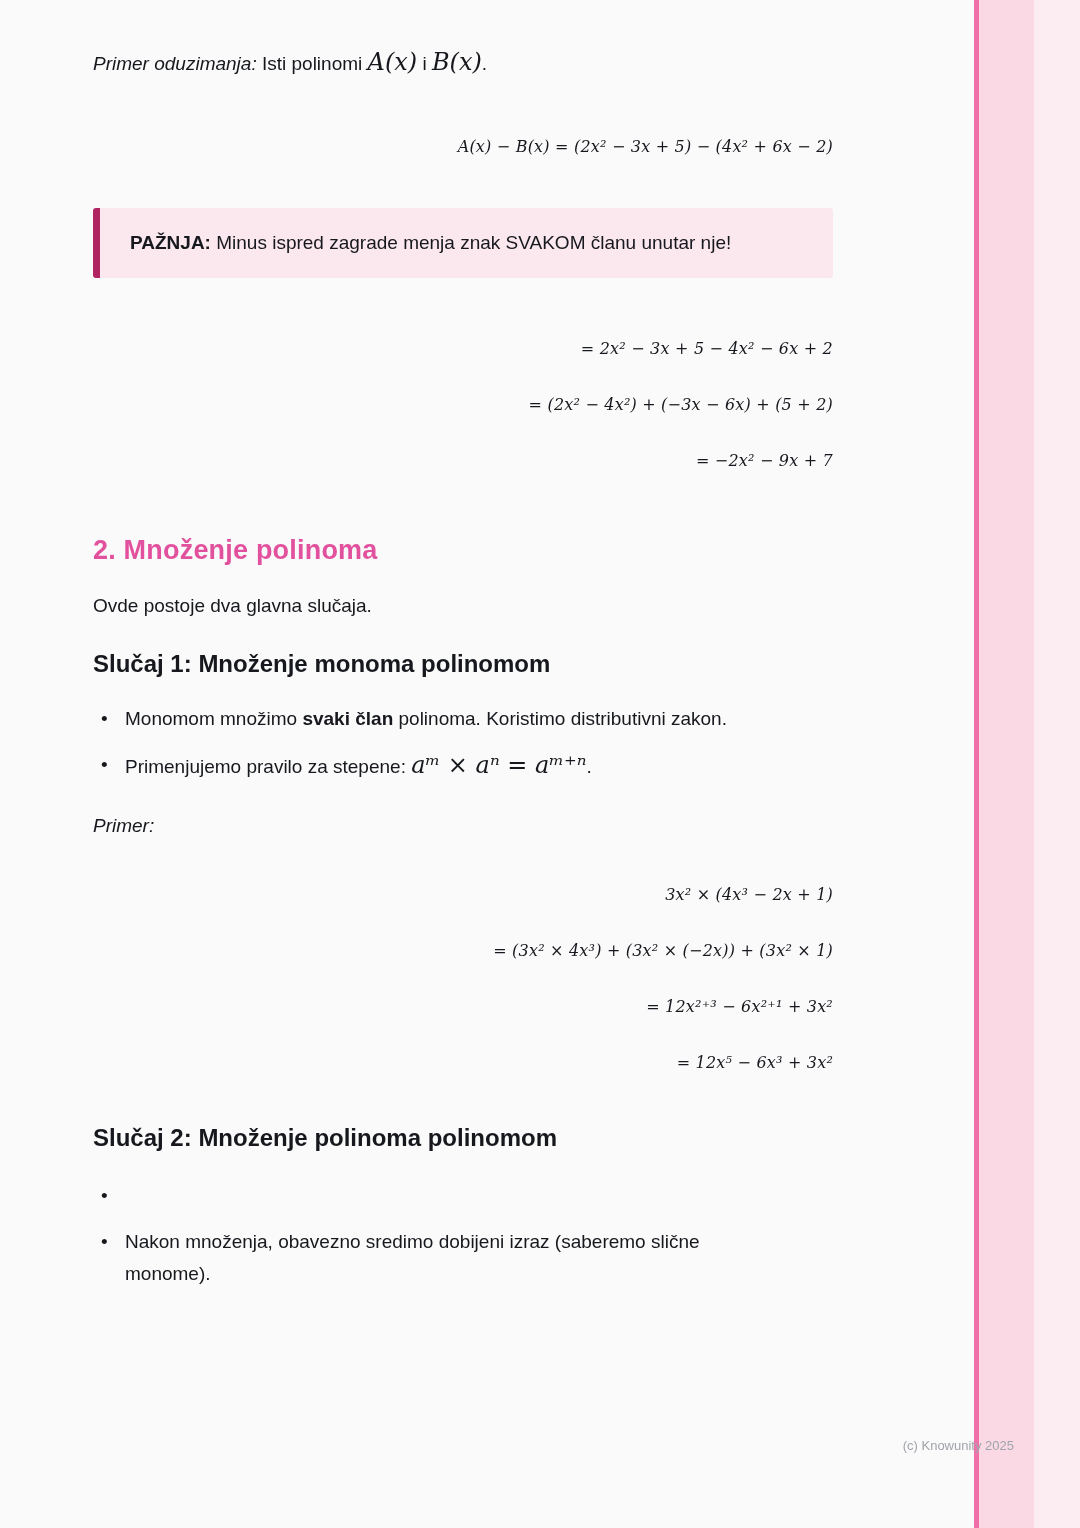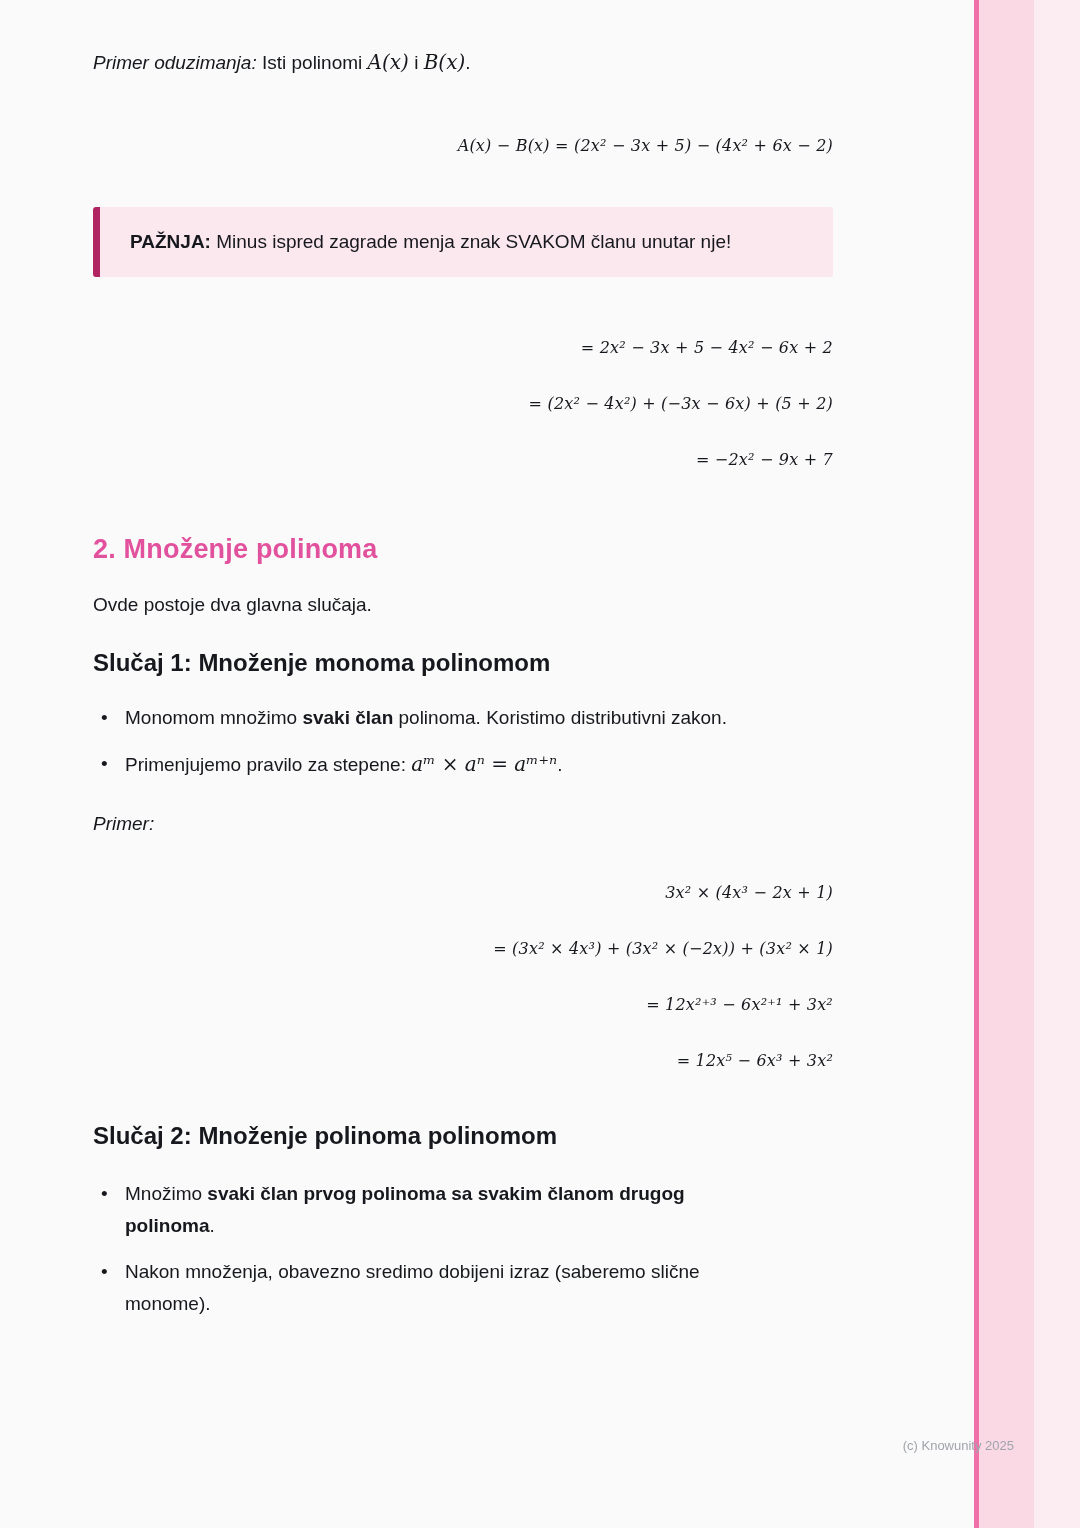--- a/index.html
+++ b/index.html
@@ -26,21 +26,21 @@
     padding-top:50px;
     font-size:19px;
     line-height:24px;
   }
 
   .it { font-style:italic; }
 
   .math-inline {
     font-family:"DejaVu Serif", "Liberation Serif", serif;
     font-style:italic;
-    font-size:20px;
+    font-size:24px;
   }
 
   .math-display {
     font-family:"DejaVu Serif", "Liberation Serif", serif;
     font-style:italic;
     font-size:16px;
     line-height:26px;
     text-align:right;
     margin-top:58px;
     letter-spacing:0.2px;
@@ -144,21 +144,20 @@
   <div class="math-display" style="margin-top:44px;">3x² × (4x³ − 2x + 1)</div>
   <div class="math-display tight">= (3x² × 4x³) + (3x² × (−2x)) + (3x² × 1)</div>
   <div class="math-display tight">= 12x²⁺³ − 6x²⁺¹ + 3x²</div>
   <div class="math-display tight">= 12x⁵ − 6x³ + 3x²</div>
 
   <h3 class="case-title case2">Slučaj 2: Množenje polinoma polinomom</h3>
 
   <ul class="bullets bullets-narrow">
     <li>
       <span class="dot">•</span>
-      <span class="li-text"><span>Množimo </span><strong>svaki član prvog polinoma sa svakim članom drugog polinoma</strong><span>.</span></span>
     </li>
     <li>
       <span class="dot">•</span>
       <span class="li-text"><span>Nakon množenja, obavezno sredimo dobijeni izraz (saberemo slične monome).</span><strong></strong><span></span></span>
     </li>
   </ul>
 
 </div>
 
 <div class="watermark">(c) Knowunity 2025</div>

